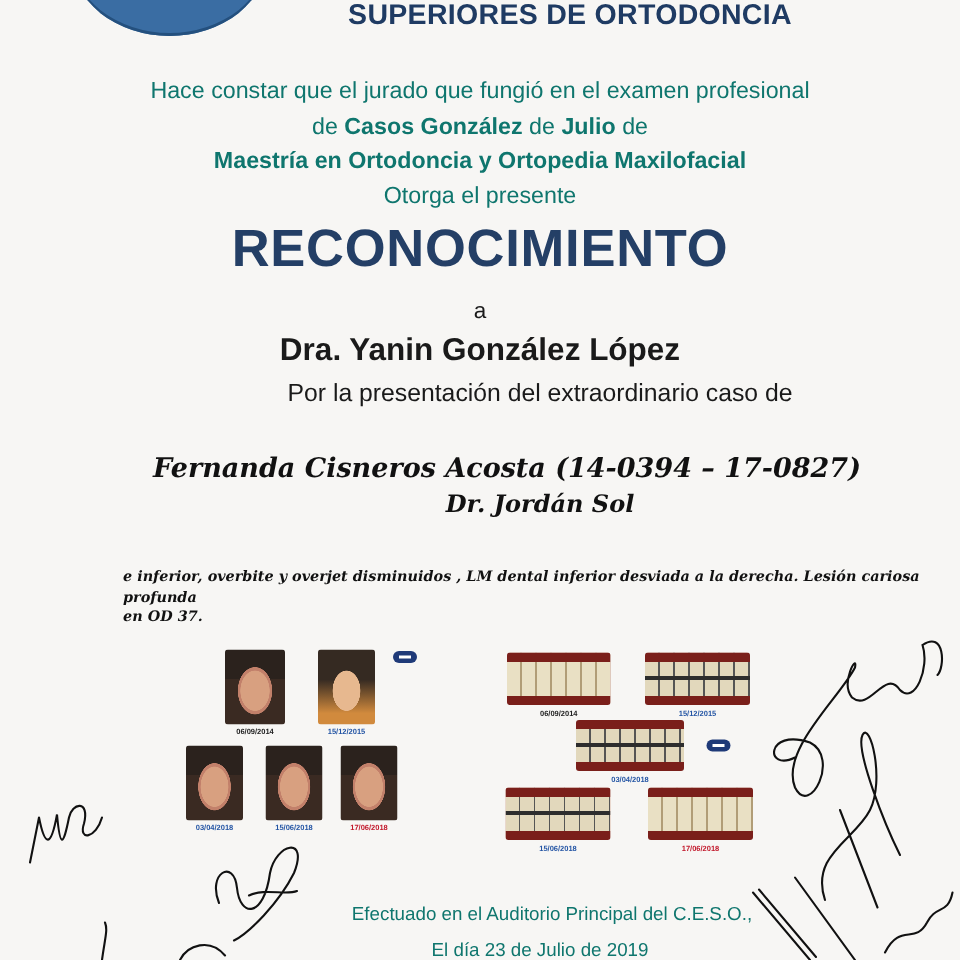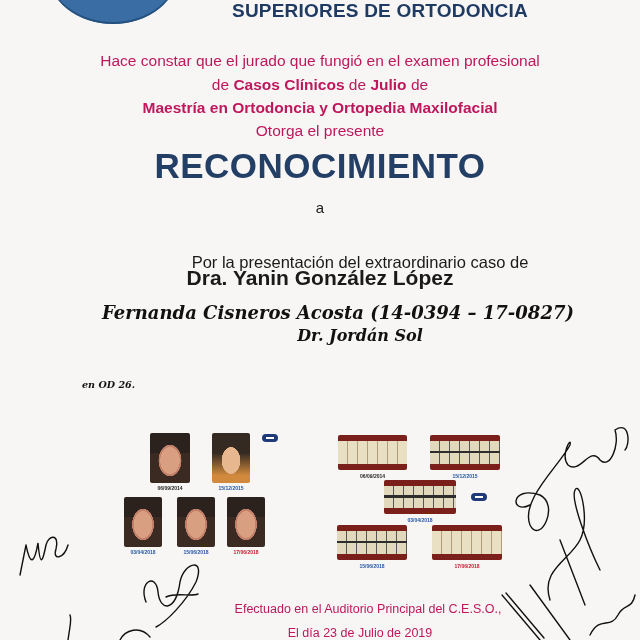--- a/index.html
+++ b/index.html
@@ -9,28 +9,28 @@
     font-family:"Liberation Sans", sans-serif;
     color:#1a1a1a;
   }
   .page { position:absolute; inset:0; }
   .logo {
     position:absolute; left:48px; top:-80px; width:130px; height:104px;
     border-radius:50%; background:#3a6da3; box-shadow: inset 0 -2px 0 #24507e;
   }
   .center { position:absolute; left:0; width:640px; text-align:center; }
   .inst-name { top:0; font-size:19px; font-weight:bold; color:#1f3b63; left:60px; letter-spacing:0.2px; }
-  .line { font-size:15.5px; color:#be185d; }
+  .line { font-size:15.5px; color:#0f766e; }
   .l1 { top:52px; }
   .l2 { top:76px; }
   .l3 { top:99px; font-weight:bold; }
   .l4 { top:122px; }
   .title { top:146px; font-size:35px; font-weight:bold; color:#243f66; letter-spacing:0.5px; }
   .a { top:199px; font-size:15px; }
-  .name { top:222px; font-size:21px; font-weight:bold;margin-top:44px; }
+  .name { top:222px; font-size:21px; font-weight:bold; }
   .por { top:253px; font-size:16.5px; left:40px; }
   .hand {
     font-family:"DejaVu Serif", serif; font-style:italic; font-weight:bold;
     color:#111;
   }
   .case-line { top:302px; font-size:18px; left:18px; }
   .dr-line { top:326px; font-size:16px; left:40px; }
   .desc {
     position:absolute; left:82px; top:378px; width:548px;
     font-size:9.6px; line-height:13.5px; text-align:left;
@@ -70,34 +70,35 @@
 </style>
 </head>
 <body>
 
 <div class="page">
 
   <div class="logo"></div>
   <div class="center inst-name">SUPERIORES DE ORTODONCIA</div>
 
   <div class="center line l1">Hace constar que el jurado que fungió en el examen profesional</div>
-  <div class="center line l2"><span>de </span><b>Casos Clínicos</b><span> de </span><b>Julio</b><span> de</span></div>
+  <div class="center line l2"><span>de </span><b>Casos González</b><span> de </span><b>Julio</b><span> de</span></div>
   <div class="center line l3">Maestría en Ortodoncia y Ortopedia Maxilofacial</div>
   <div class="center title">RECONOCIMIENTO</div>
 
   <div class="center line l4">Otorga el presente</div>
   <div class="center a">a</div>
   <div class="center name">Dra. Yanin González López</div>
   <div class="center por">Por la presentación del extraordinario caso de</div>
 
   <div class="center hand case-line">Fernanda Cisneros Acosta (14-0394 – 17-0827)</div>
   <div class="center hand dr-line">Dr. Jordán Sol</div>
 
   <div class="desc hand">
-    <div>en OD 26.</div>
+    <div>e inferior, overbite y overjet disminuidos , LM dental inferior desviada a la derecha. Lesión cariosa profunda</div>
+    <div>en OD 37.</div>
   </div>
 
   <div class="photo face" style="left:150px;top:433px;width:40px;height:50px;"></div>
   <div class="date d-black" style="left:150px;top:485px;width:40px;">06/09/2014</div>
   <div class="photo face2" style="left:212px;top:433px;width:38px;height:50px;"></div>
   <div class="date d-blue" style="left:212px;top:485px;width:38px;">15/12/2015</div>
   <div class="badge" style="left:262px;top:434px;"></div>
 
   <div class="photo face" style="left:124px;top:497px;width:38px;height:50px;"></div>
   <div class="date d-blue" style="left:124px;top:549px;width:38px;">03/04/2018</div>

